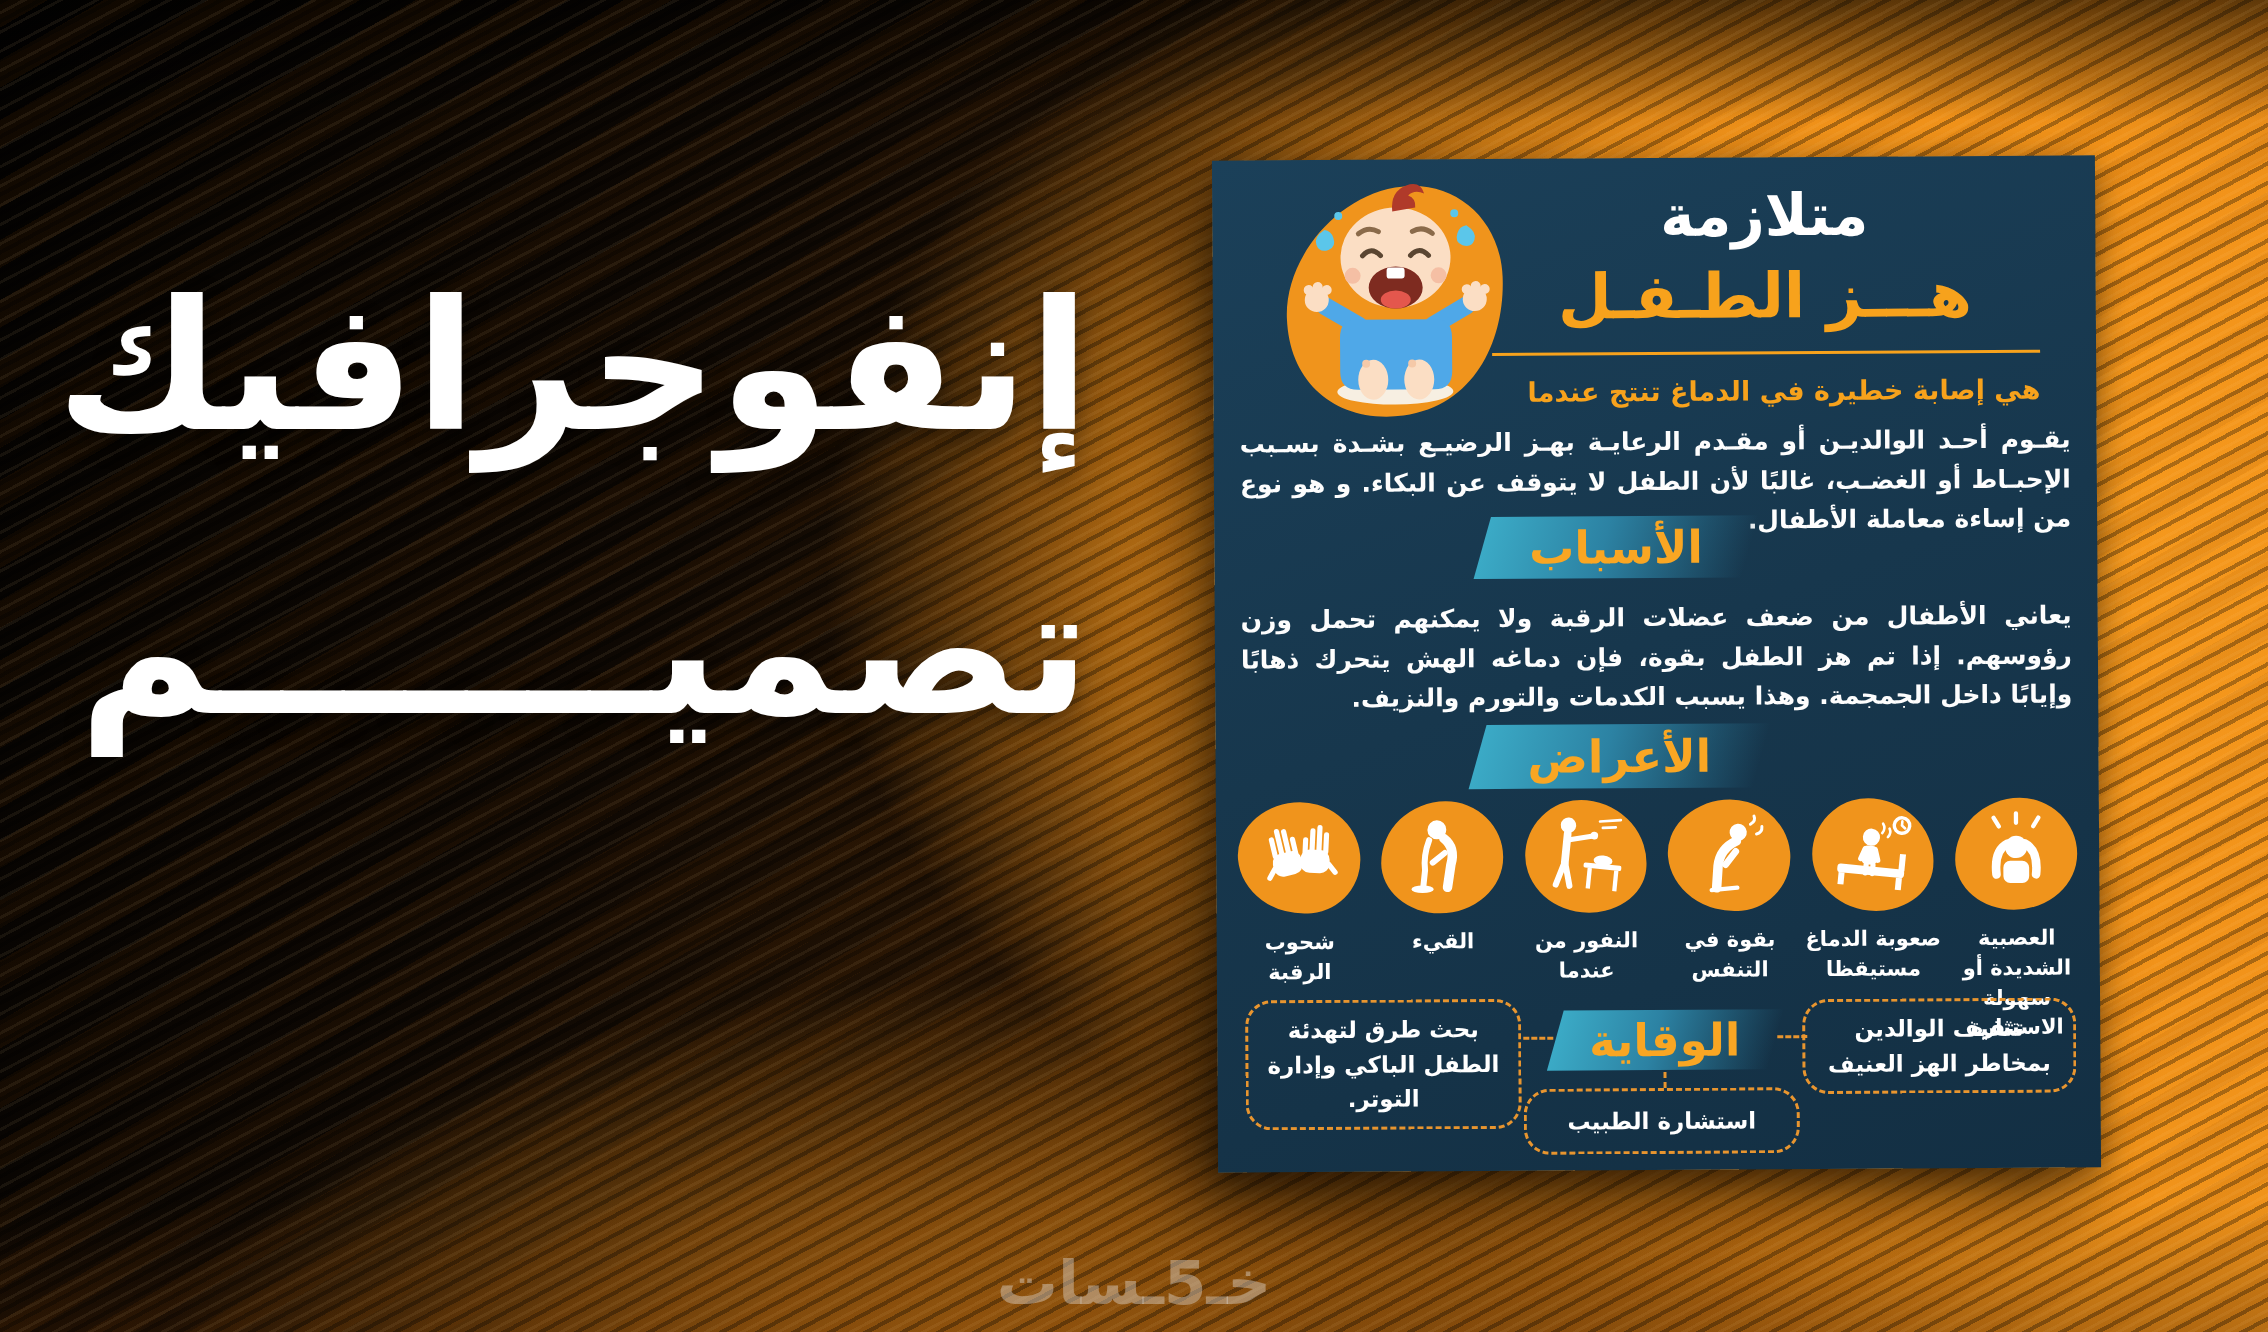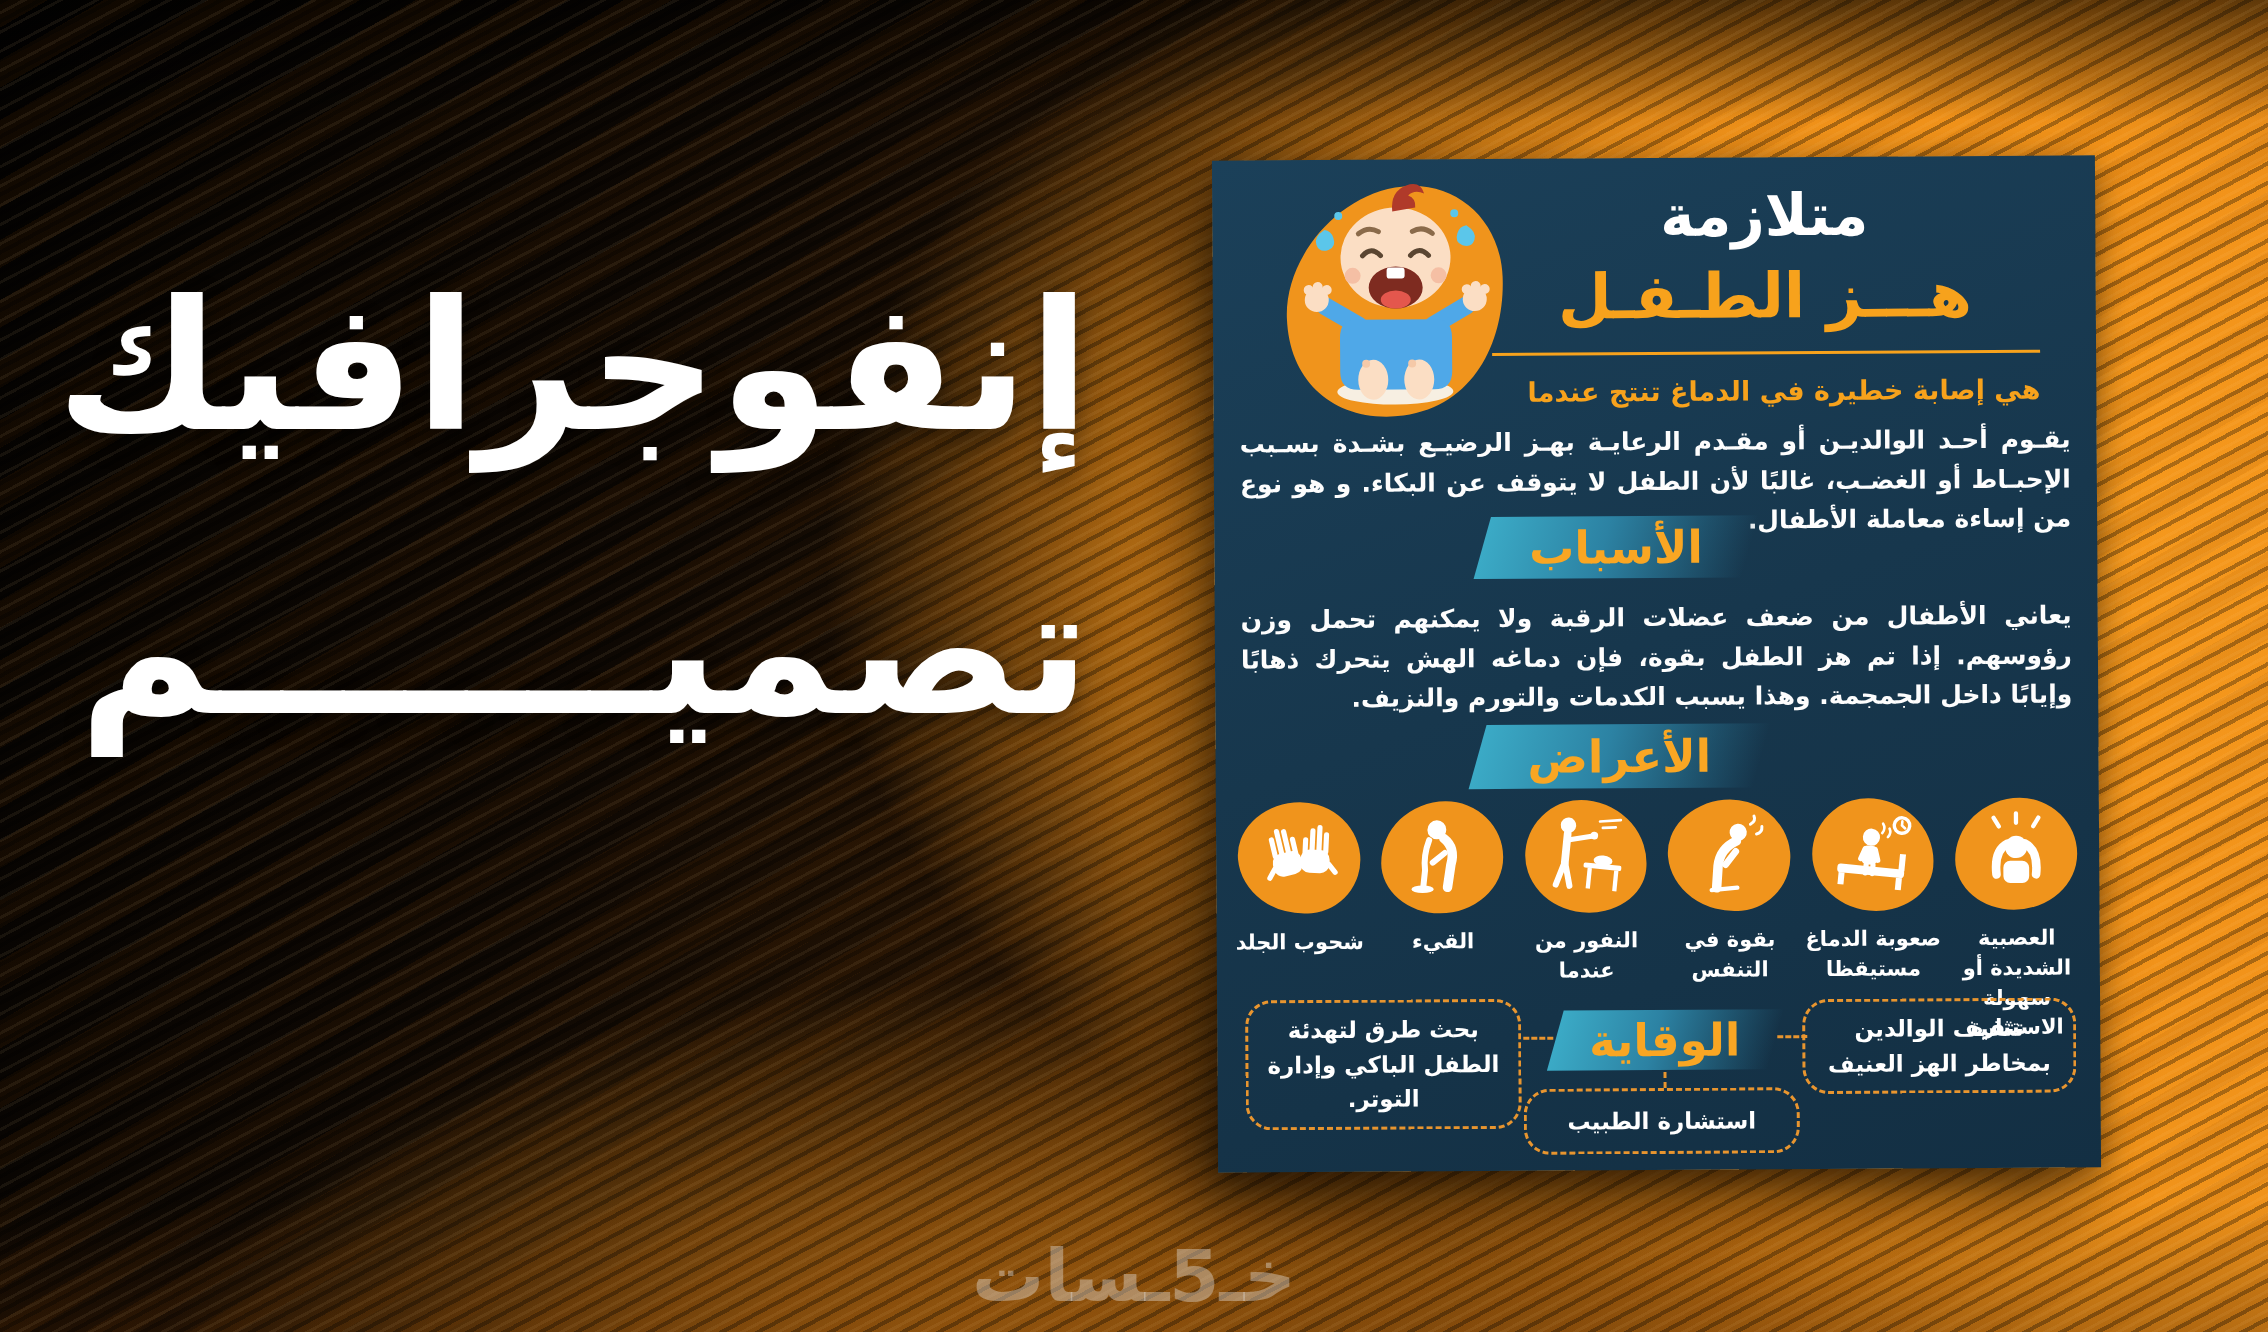--- a/index.html
+++ b/index.html
@@ -30,21 +30,21 @@
   }
 
   
   .headline { position:absolute; left:110px; top:225px; width:980px;
     text-align:center; color:#ffffff; font-weight:bold;
     text-shadow:0 8px 26px rgba(0,0,0,0.40); }
   .headline .h-line { font-size:180px; line-height:1.58; white-space:nowrap; }
 
   
   .watermark { position:absolute; left:50%; transform:translateX(-50%);
-    bottom:14px; font-size:72px; font-weight:bold;
+    bottom:14px; font-size:61px; font-weight:bold;
     color:rgba(225,220,214,0.42); letter-spacing:2px; white-space:nowrap;text-align:right; }
 
   
   .card { position:absolute; left:1215px; top:158px; width:883px; height:1012px;
     background:linear-gradient(160deg,#1B4059 0%, #17374D 48%, #132F43 100%);
     transform:rotate(-0.35deg);
     box-shadow:-30px 35px 70px rgba(8,4,0,0.55), 0 10px 30px rgba(0,0,0,0.35);
     direction:rtl; color:#fff; }
 
   .baby-wrap { position:absolute; left:46px; top:12px; width:274px; height:256px; }
@@ -245,21 +245,21 @@
               <rect x="19" y="42" width="34" height="27" rx="11" fill="#fff" stroke="none"></rect>
               <path d="M20 58 l-8 9" stroke-width="6"></path>
             </g>
             <g transform="rotate(8 68 55)">
               <path d="M56 48 v-17 M64 44 v-24 M72 42 v-26 M80 44 v-20" stroke-width="6"></path>
               <rect x="51" y="42" width="34" height="27" rx="11" fill="#fff" stroke="none"></rect>
               <path d="M84 58 l8 9" stroke-width="6"></path>
             </g>
           </svg>
         </div>
-        <div class="s-label">شحوب الجلد</div>
+        <div class="s-label">شحوب الرقبة</div>
       </div>
     </div>
 
     <div class="p-box p-box-right">تثقيف الوالدين بمخاطر الهز العنيف</div>
     <div class="conn conn-right"></div>
     <div class="badge badge-prevention">
       <span>الوقاية</span>
     </div>
     <div class="conn conn-left"></div>
     <div class="p-box p-box-left">بحث طرق لتهدئة الطفل الباكي وإدارة التوتر.</div>

